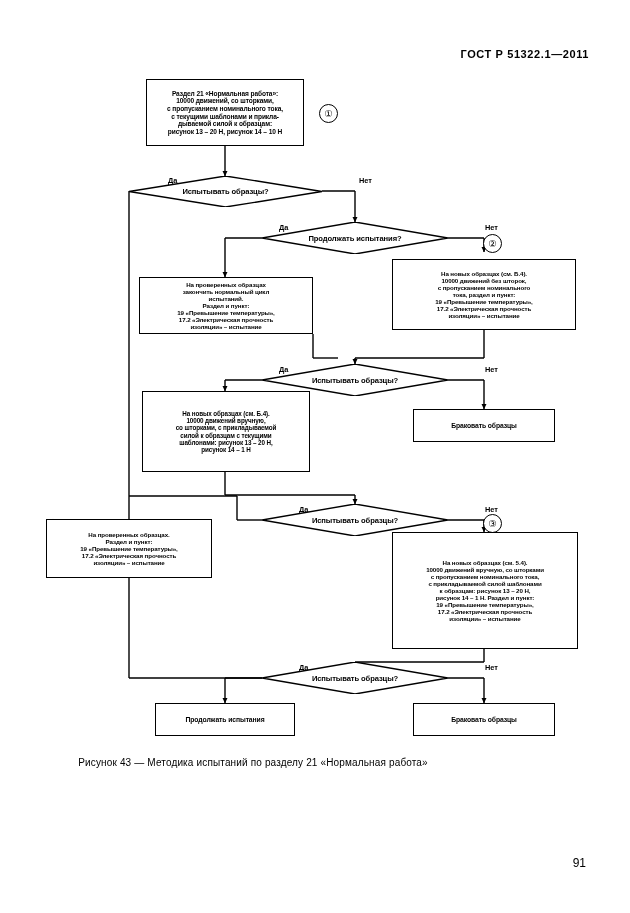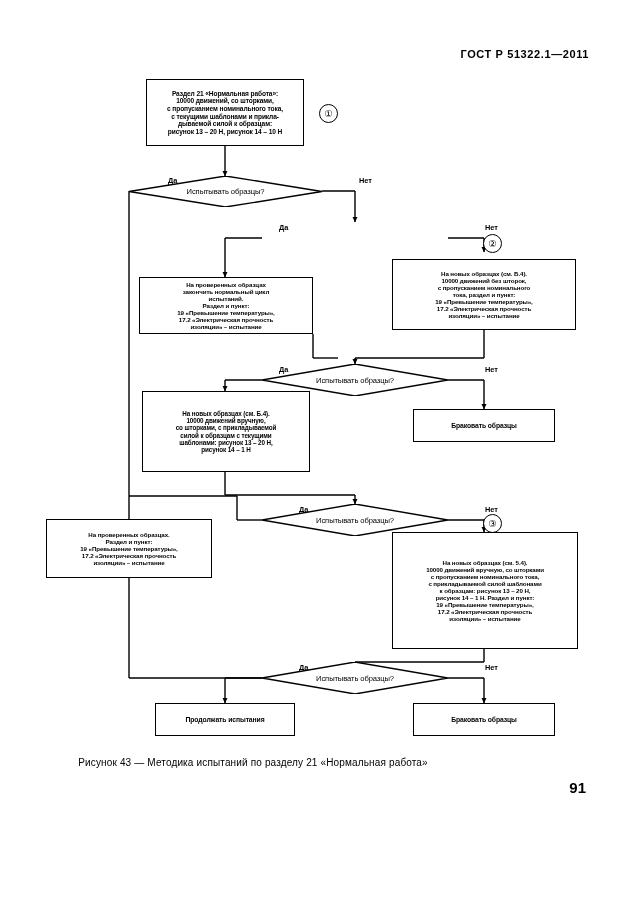--- a/index.html
+++ b/index.html
@@ -16,23 +16,22 @@
   
   .doc-header{
     position:absolute; right:41px; top:48px;
     font-size:11px; font-weight:bold; letter-spacing:.6px;
   }
   .figure-caption{
     position:absolute; left:0; top:757px; width:506px;
     text-align:center; font-size:10px; letter-spacing:.15px;
   }
   .page-number{
-    position:absolute; right:44px; top:779px;
-    font-size:15px;
-    font-weight:bold;
+    position:absolute; right:44px; top:856px;
+    font-size:12px;
   }
 
   
   .chart{position:absolute;left:0;top:0;width:630px;height:760px;}
   .chart svg{position:absolute;left:0;top:0;}
 
   
   .node{
     position:absolute;
     border:1.4px solid #000;
@@ -47,21 +46,21 @@
   }
   .node span{display:block;white-space:pre-line;}
 
   
   .diamond{
     position:absolute;
     display:flex;align-items:center;justify-content:center;
   }
   .diamond .dlabel{
     position:relative;z-index:3;
-    font-size:7.6px;font-weight:normal;
+    font-size:7.6px;font-weight:bold;
     letter-spacing:-.1px;
     white-space:nowrap;
   }
   .diamond svg{position:absolute;left:0;top:0;z-index:1;}
 
   
   .blabel{
     position:absolute;
     font-size:7.4px;font-weight:bold;
     letter-spacing:-.1px;
@@ -164,20 +163,26 @@
 
     <div class="diamond" style="left:129px;top:176px;width:193px;height:31px;">
       <svg width="193" height="31">
           <polygon points="96.5,0 193,15.5 96.5,31 0,15.5" fill="#fff" stroke="#000" stroke-width="1.4"></polygon>
         </svg>
       <span class="dlabel">Испытывать образцы?</span>
     </div>
     <div class="blabel" style="left:124px;top:176px;">Да</div>
     <div class="blabel" style="left:315px;top:176px;">Нет</div>
 
+    <div class="diamond" style="left:262px;top:222px;width:186px;height:32px;">
+      <svg width="186" height="32">
+          <polygon points="93,0 186,16 93,32 0,16" fill="#fff" stroke="#000" stroke-width="1.4"></polygon>
+        </svg>
+      <span class="dlabel">Продолжать испытания?</span>
+    </div>
     <div class="blabel" style="left:235px;top:223px;">Да</div>
     <div class="blabel" style="left:441px;top:223px;">Нет</div>
     <div class="marker" style="left:483px;top:234px;">
       <span>②</span>
     </div>
 
     <div class="node" style="left:139px;top:277px;width:174px;height:57px;font-size:6.2px;">
       <span>На проверенных образцах
 закончить нормальный цикл
 испытаний.

